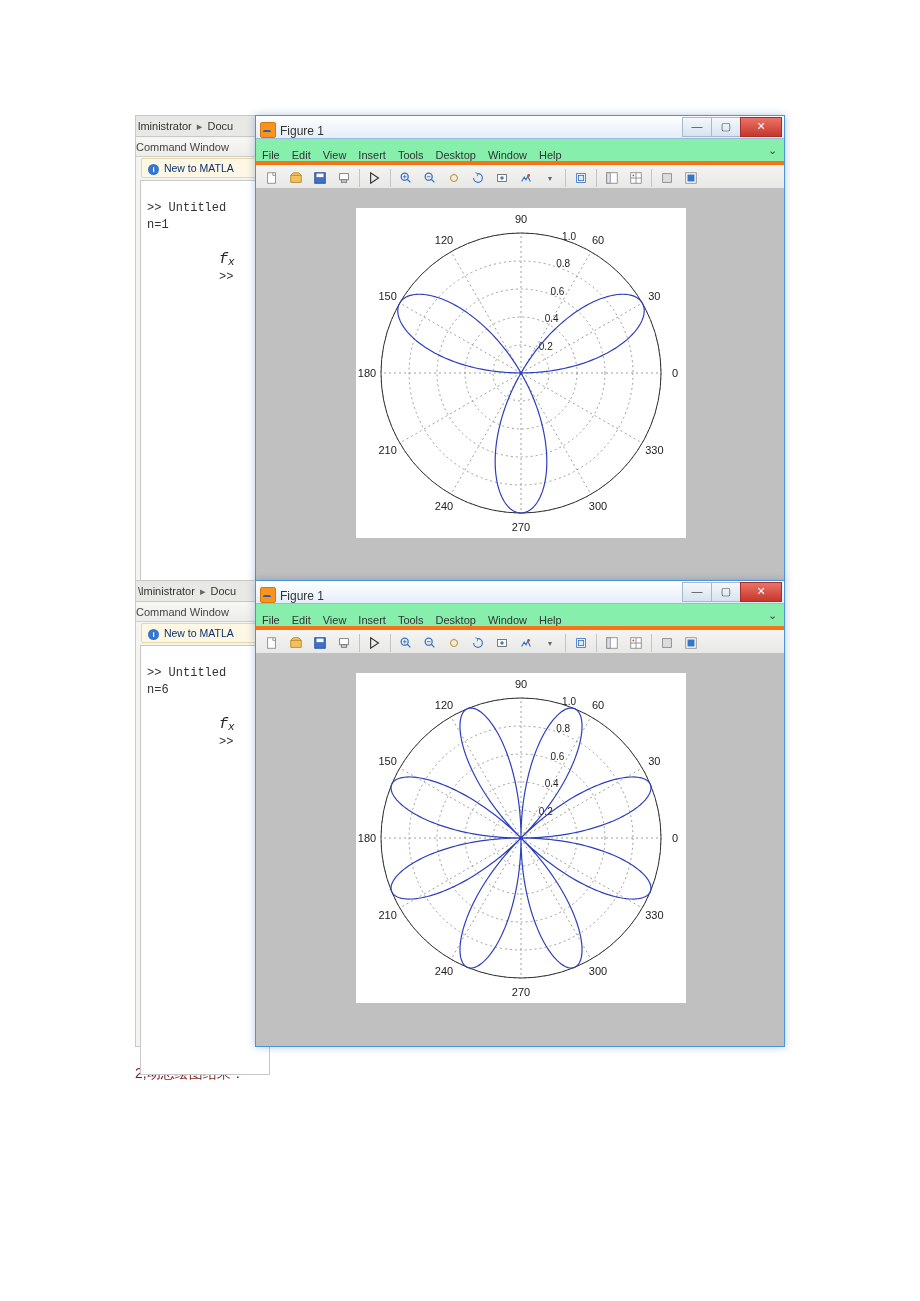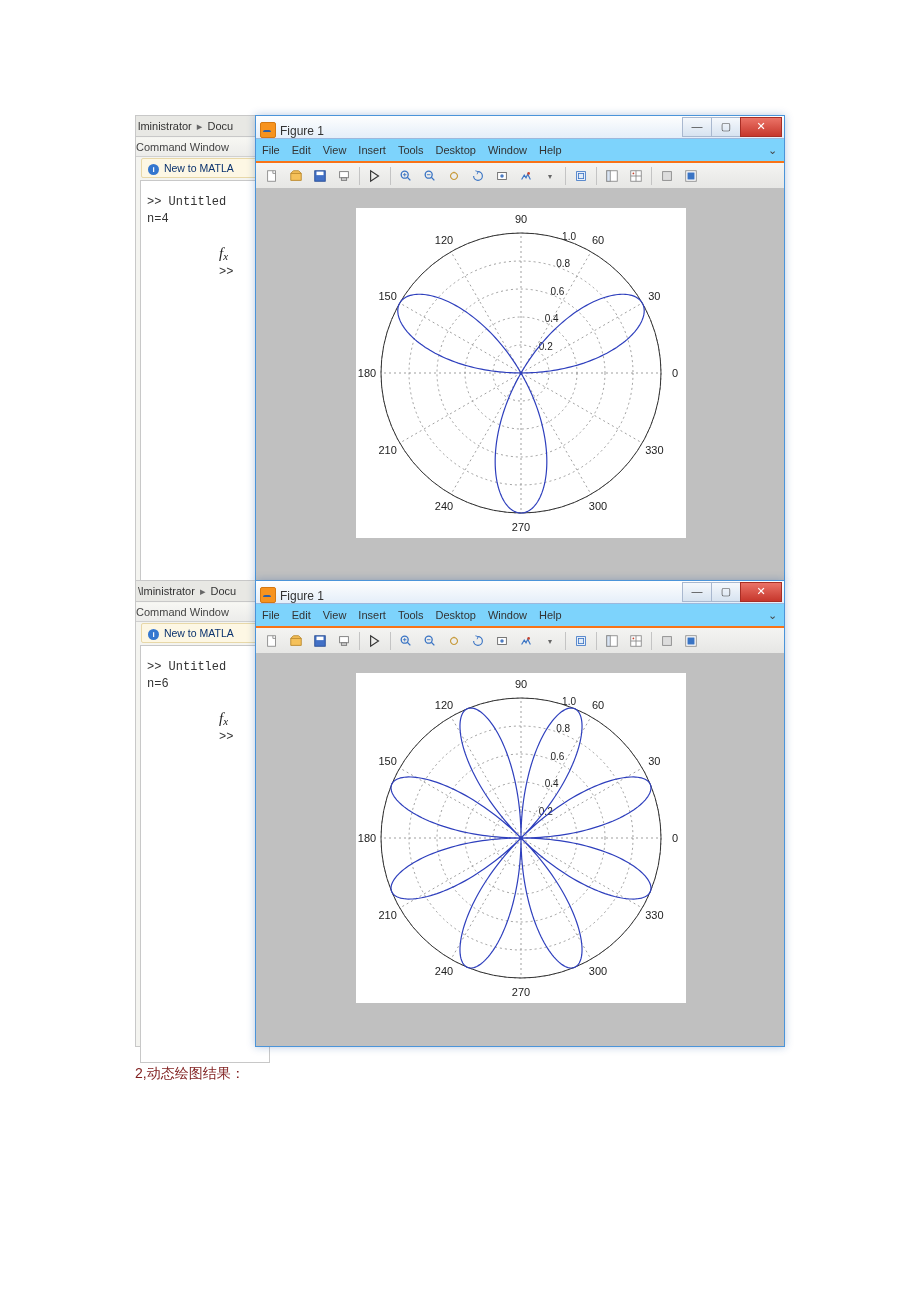--- a/index.html
+++ b/index.html
@@ -4,33 +4,33 @@
 <style>
 body{margin:0;background:#fff;font-family:"Segoe UI",Tahoma,sans-serif;font-size:12px;color:#222;width:920px}
 .page{padding:115px 0 0 135px;position:relative}
 .pane{position:relative;width:650px;height:465px;margin-bottom:0}
 .matlab-back{position:absolute;left:0;top:0;width:255px;height:100%;background:#f4f4f0;border:1px solid #c8c8c8}
 .breadcrumb{position:absolute;left:0;top:0;width:120px;height:20px;line-height:20px;padding:0 2px;background:#e8e8e4;border-bottom:1px solid #c8c8c8;font-size:11px;color:#333;white-space:nowrap;overflow:hidden}
 .breadcrumb .tri{color:#666;margin:0 2px}
 .cmd-title{position:absolute;left:0;top:22px;width:120px;height:18px;line-height:18px;text-align:left;font-size:11px;color:#444;border-bottom:1px solid #d0d0d0;background:linear-gradient(#f7f7f3,#ececea)}
 .new-to{position:absolute;left:5px;top:42px;width:113px;height:18px;line-height:18px;color:#0a326e;font-size:10.5px;background:#fdf7e4;border:1px solid #e8d8a8;border-radius:2px;padding-left:6px}
 .info-ico{display:inline-block;width:11px;height:11px;border-radius:50%;background:#3577cf;color:#fff;font-size:8px;text-align:center;line-height:11px;font-weight:bold;margin-right:2px}
-.cmd-body{position:absolute;left:4px;top:64px;width:116px;height:390px;background:#fff;border:1px solid #c8c8c8;padding:13px 6px;font-family:Consolas,"Courier New",monospace;font-size:12px;line-height:17px;color:#333}
+.cmd-body{position:absolute;left:4px;top:64px;width:116px;height:390px;background:#fff;border:1px solid #c8c8c8;padding:19px 6px;font-family:Consolas,"Courier New",monospace;font-size:12px;line-height:17px;color:#333}
 .cmd-line{white-space:pre}
-.fx{font-family:Liberation Serif, serif;font-style:italic;font-size:15px;color:#222}
+.fx{font-family:Liberation Mono, monospace;font-style:italic;font-size:15px;color:#222}
 .fx .x{font-size:11px;position:relative;top:2px}
 .figwin{position:absolute;left:120px;top:0;width:528px;height:465px;background:#fff;border:1px solid #4b94d9;box-shadow:0 0 8px rgba(20,80,160,0.3)}
 .titlebar{height:22px;background:linear-gradient(#fefefe,#e4eef9);border-bottom:1px solid #9cb8dd;display:flex;align-items:flex-end;padding:0 4px;position:relative}
 .fig-ico{width:14px;height:14px;background:#f7931e;border:1px solid #d47812;border-radius:2px;margin-right:4px;position:relative}
 .fig-ico::after{content:"";position:absolute;left:2px;top:7px;width:8px;height:3px;border-top:2px solid #2e5fa5;border-radius:2px}
 .wintitle{font-size:12px;color:#333}
 .winbtns{position:absolute;right:2px;top:1px;display:flex}
 .wb{width:28px;height:18px;border:1px solid #a9b8cf;background:linear-gradient(#f5f8fc,#d7e3f0);margin-left:-1px;color:#444;text-align:center;font-size:11px;line-height:16px;font-family:"Segoe UI",sans-serif}
 .wb.close{background:linear-gradient(#eb7367,#c6372c);border-color:#a82e25;color:#fff;width:40px}
-.menubar{height:22px;background:#7dd3fc;border-bottom:2px solid #f97316;display:flex;align-items:center;padding:0 6px;font-size:11px;color:#333;position:relative}
+.menubar{height:22px;background:#86efac;border-bottom:4px solid #f97316;display:flex;align-items:flex-end;padding:0 6px;font-size:11px;color:#333;position:relative}
 .menubar .mi{margin-right:12px;cursor:default}
 .menubar .poke{position:absolute;right:4px;top:5px;width:12px;height:12px;font-size:11px;color:#444}
 .toolbar{height:26px;background:linear-gradient(#f4f4f2,#e6e6e4);border-bottom:1px solid #c0c0c0;display:flex;align-items:center;padding:0 4px}
 .tb{width:20px;height:20px;margin:0 1px;border:1px solid transparent;border-radius:2px;display:flex;align-items:center;justify-content:center;font-size:12px;color:#555}
 .sep{width:1px;height:18px;background:#c4c4c4;margin:0 3px}
 .plotarea{position:absolute;left:0;top:72px;right:0;bottom:0;background:#c0c0c0}
 .polar-box{position:absolute;left:100px;top:20px;width:330px;height:330px;background:#fff}
 svg.polar{width:100%;height:100%}
 .caption{margin:20px 0 0 0;font-size:14px;color:#7f1d1d}
 </style>
@@ -45,21 +45,21 @@
         <span class="tri">▸</span>
         <span>Docu</span>
       </div>
       <div class="cmd-title">Command Window</div>
       <div class="new-to">
         <span class="info-ico">i</span>
         <span>New to MATLA</span>
       </div>
       <div class="cmd-body">
         <div class="cmd-line">&gt;&gt; Untitled</div>
-        <div class="cmd-line">n=4</div>
+        <div class="cmd-line">n=1</div>
         <div class="cmd-line">
           <span class="fx">f<span class="x">x</span></span>
           <span>&gt;&gt;</span>
         </div>
       </div>
     </div>
     <div class="figwin">
       <div class="titlebar">
         <span class="fig-ico"></span>
         <span class="wintitle">Figure 1</span>

